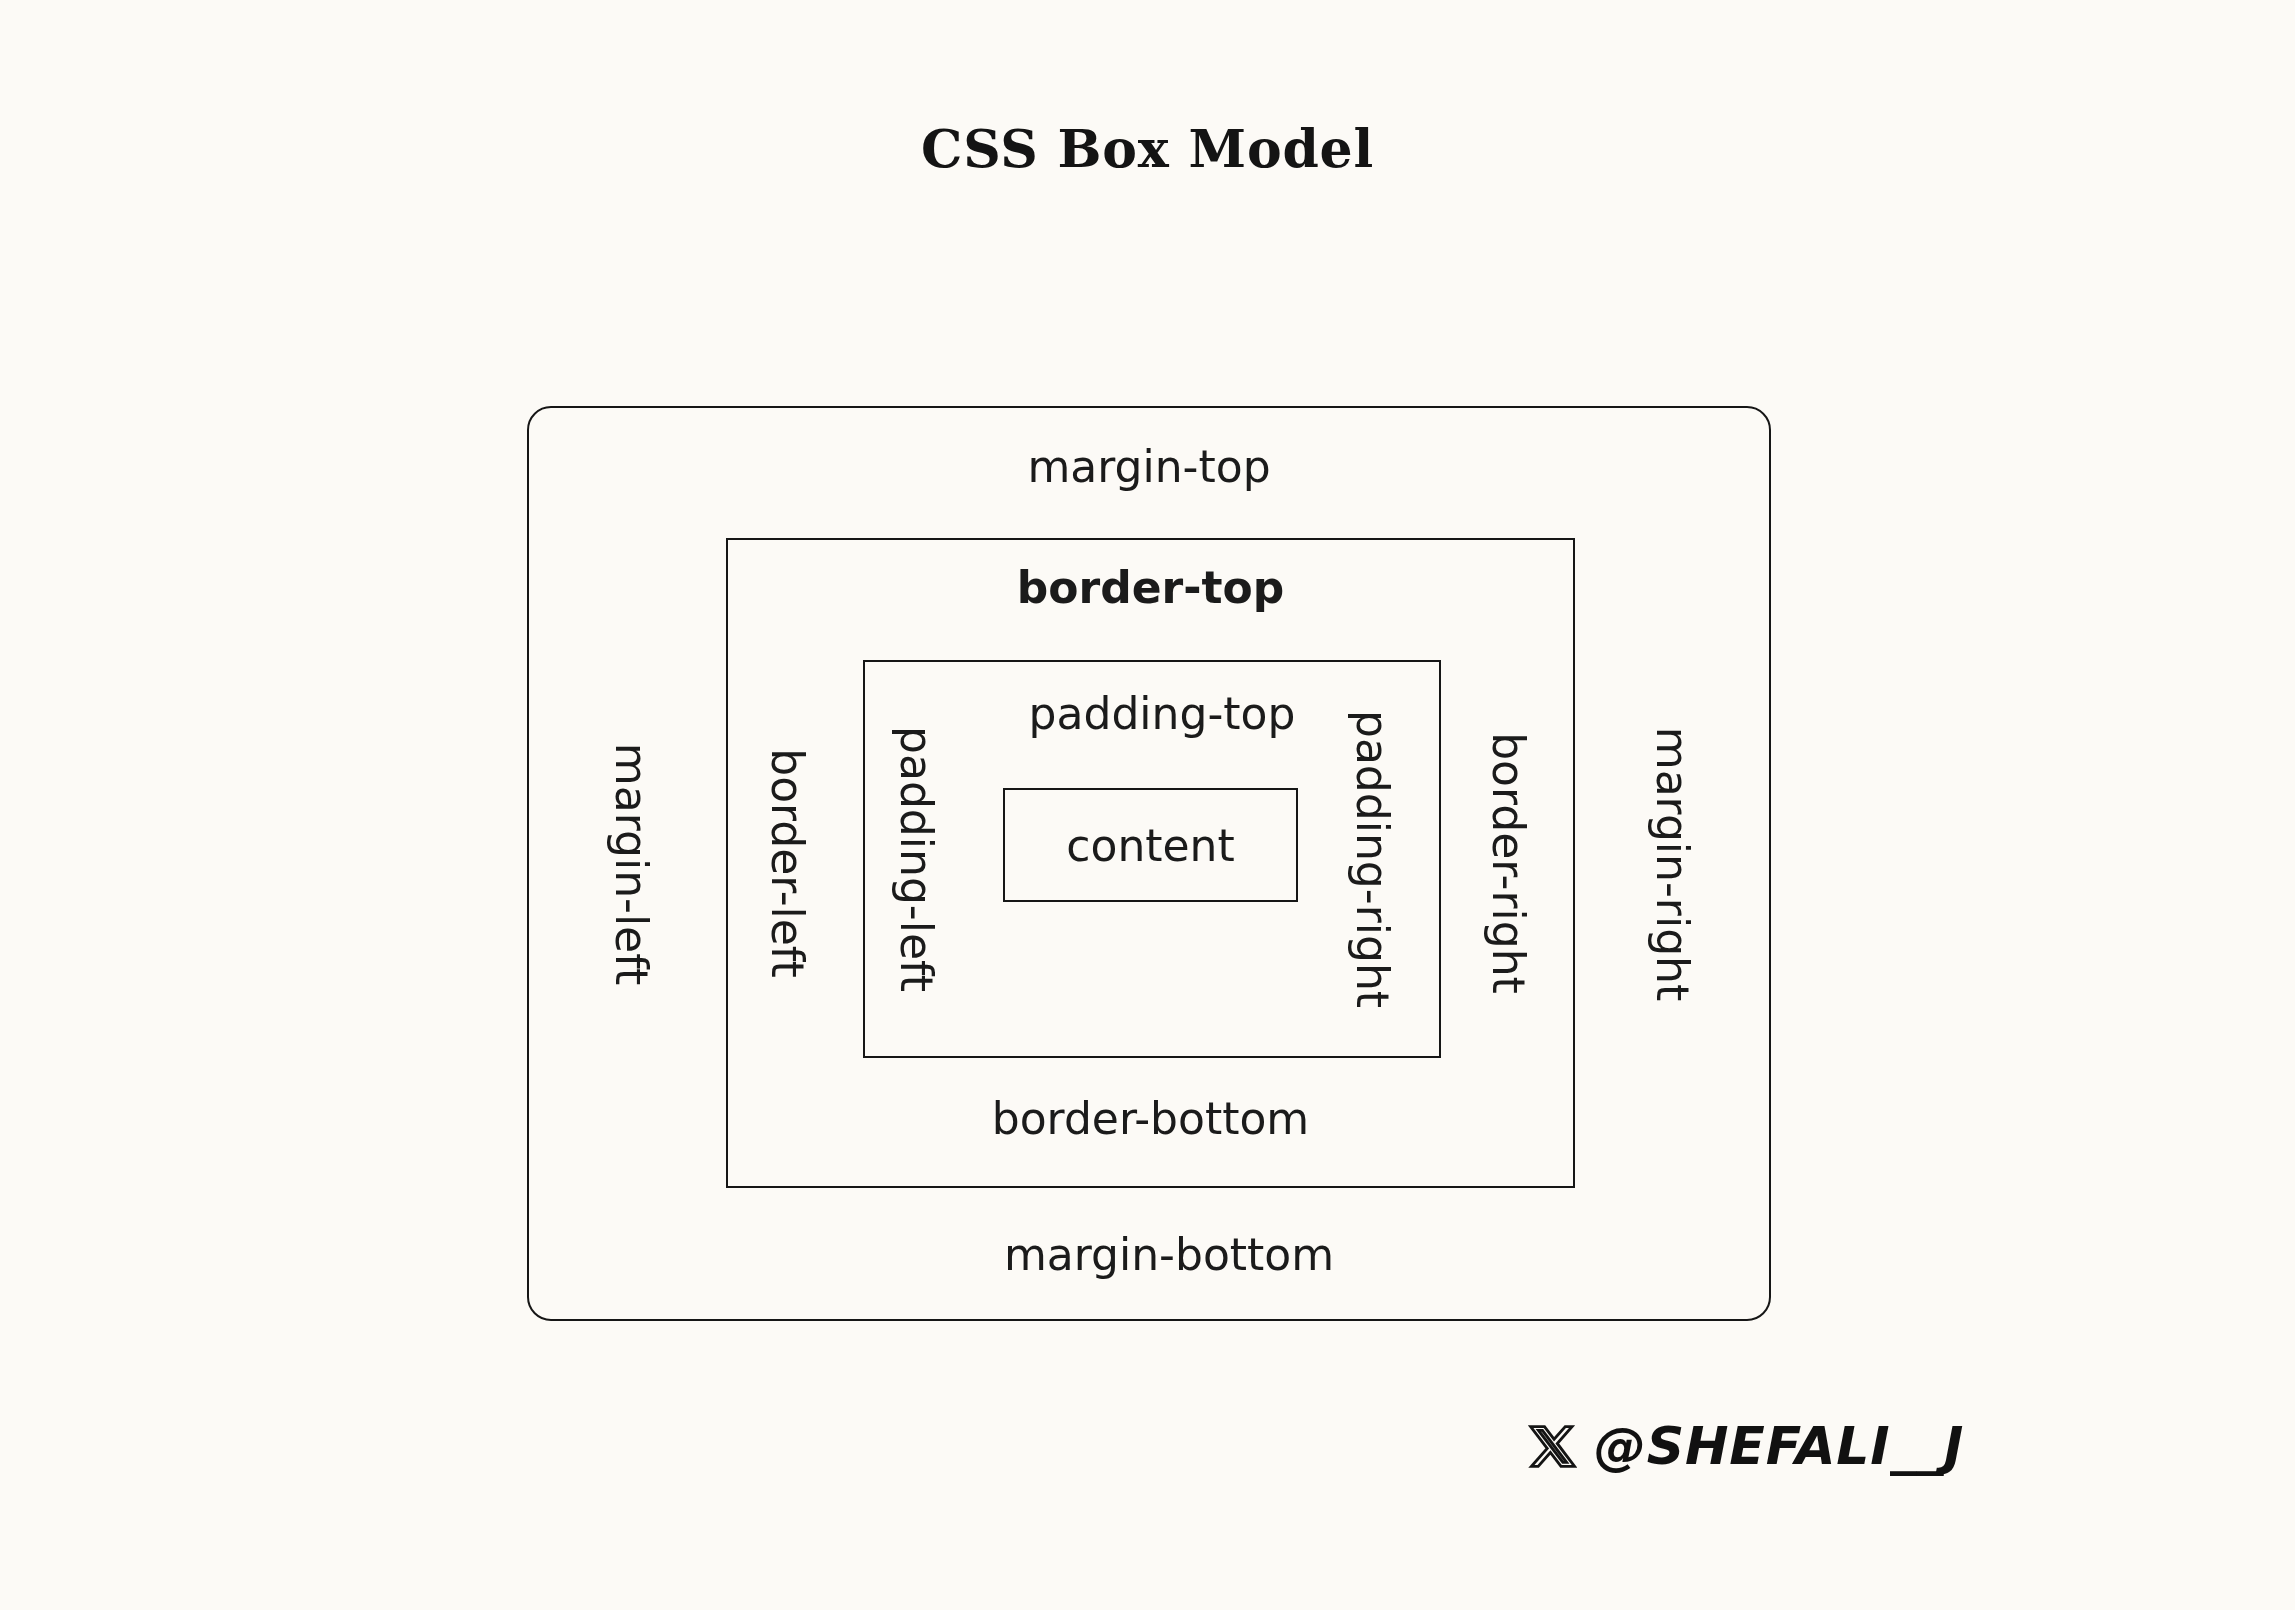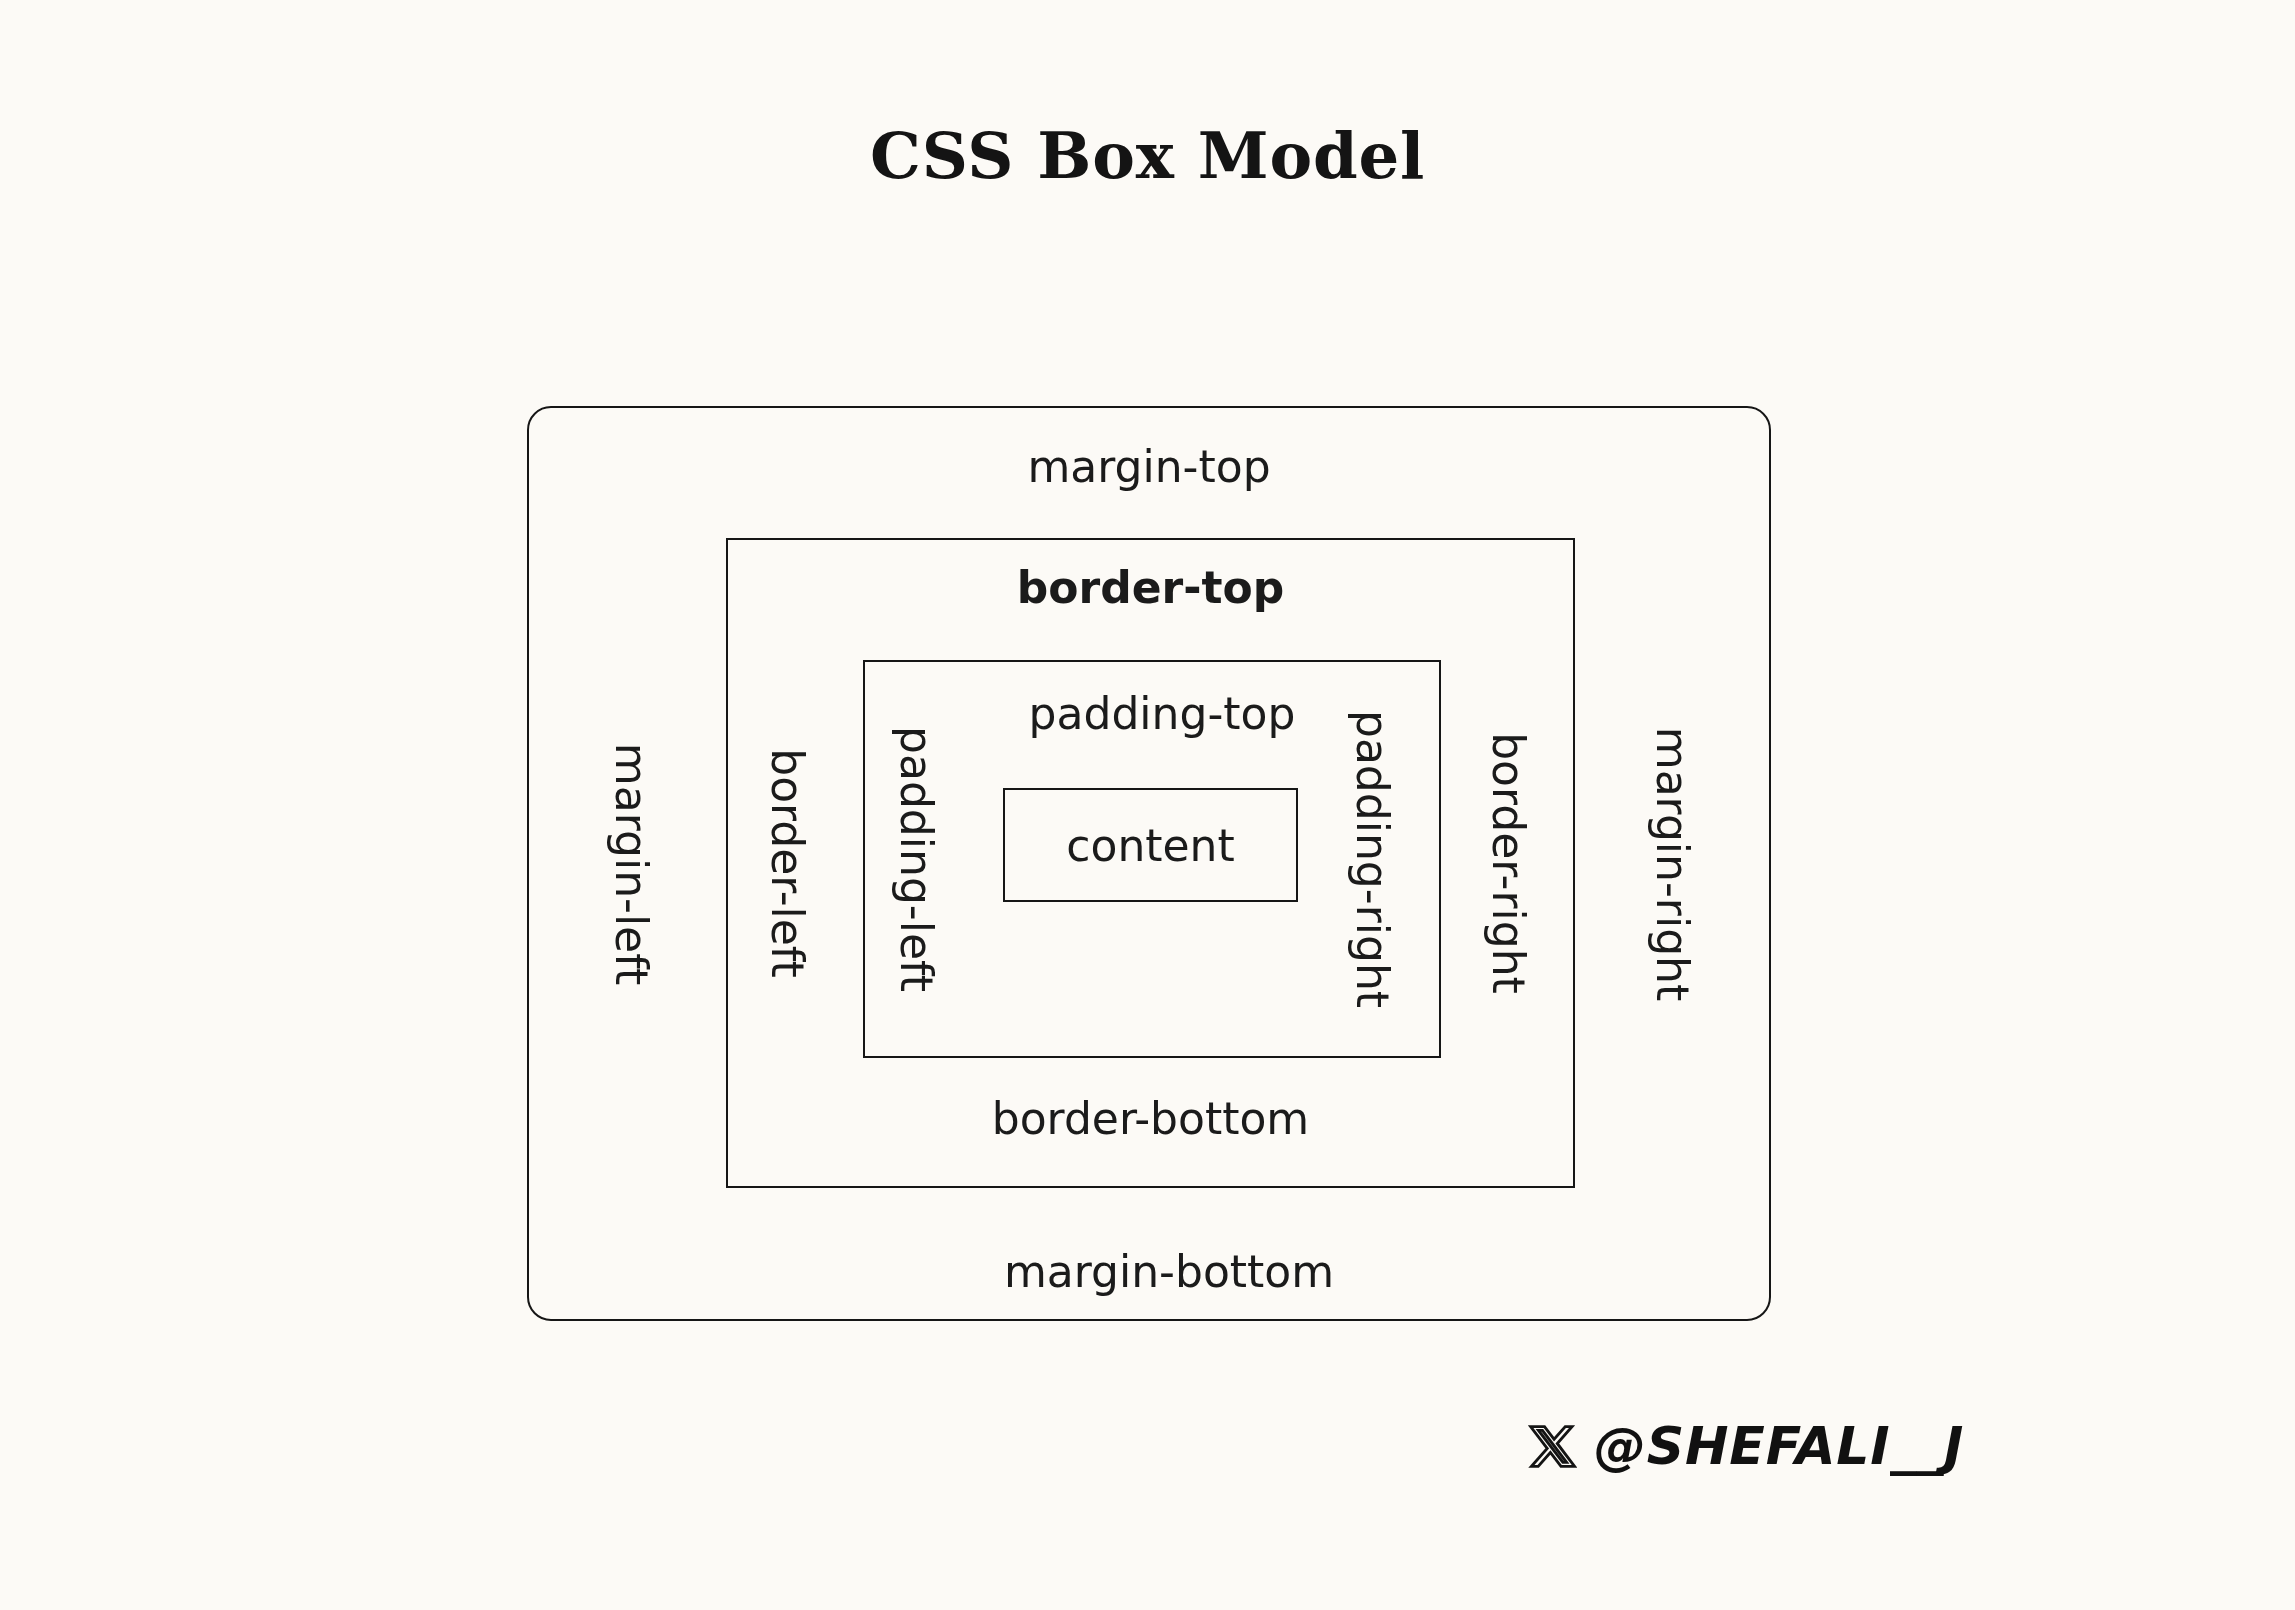--- a/index.html
+++ b/index.html
@@ -13,21 +13,21 @@
   }
 
   .title {
     position: absolute;
     top: 118px;
     left: 0;
     width: 100%;
     text-align: center;
     font-family: "DejaVu Serif", "Liberation Serif", serif;
     font-weight: 800;
-    font-size: 64px;
+    font-size: 52px;
     letter-spacing: 0.8px;
     color: #141414;
   }
 
   .box {
     position: absolute;
     border: 2.5px solid #161616;
     background: transparent;
   }
   .margin-box  { left: 527px;  top: 406px; width: 1244px; height: 915px; border-radius: 24px; }
@@ -48,21 +48,21 @@
   .lbl.h { left: 0; right: 0; text-align: center; }
   .lbl.v {
     writing-mode: vertical-rl;
     top: 50%;
   }
   .lbl.v.side-left  { transform: translate(-50%, -50%); }
   .lbl.v.side-right { transform: translate(50%, -50%); }
 
   
   .margin-top-lbl    { top: 34px; }
-  .margin-bottom-lbl { bottom: 21px; padding-left: 40px; }
+  .margin-bottom-lbl { bottom: 38px; padding-left: 40px; }
   .margin-left-lbl   { left: 102px; }
   .margin-right-lbl  { right: 97px; }
 
   
   .border-top-lbl    { top: 23px; font-weight: bold; }
   .border-bottom-lbl { bottom: 41px; }
   .border-left-lbl   { left: 59px; }
   .border-right-lbl  { right: 65px; }
 
   

